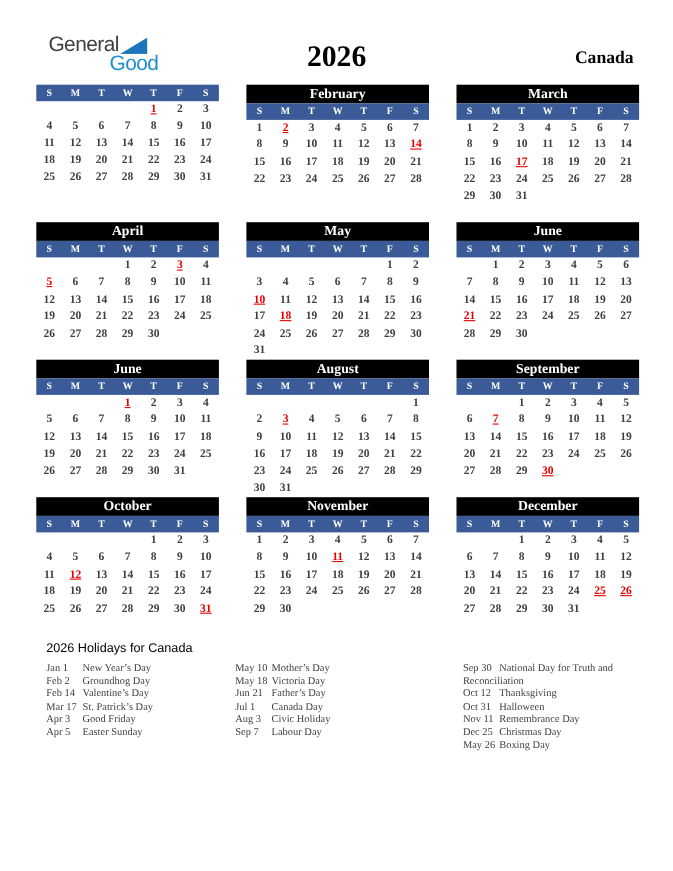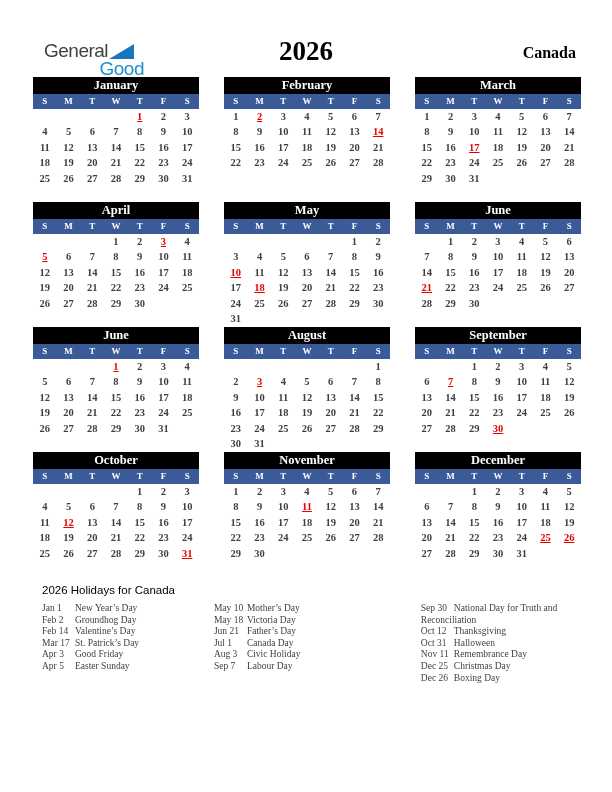--- a/index.html
+++ b/index.html
@@ -1,21 +1,21 @@
 <!DOCTYPE html>
 <html><head>
 <meta charset="utf-8">
 <style>
   html,body{margin:0;padding:0;}
   body{
     width:612px;height:792px;position:relative;background:#ffffff;
     font-family:"Liberation Serif",serif;overflow:hidden;
   }
   
-  .logo{position:absolute;left:44px;top:32px;width:100px;margin-top:10px;}
+  .logo{position:absolute;left:44px;top:32px;width:100px;}
   .logo-row1{display:flex;align-items:flex-end;}
   .logo-general{font-family:"Liberation Sans",sans-serif;font-size:19px;color:var(--logo-dark);line-height:18px;letter-spacing:-0.5px;}
   .logo-triangle{width:25px;height:15px;background:var(--logo-triangle);clip-path:polygon(100% 0,100% 100%,0 100%);margin-left:1px;margin-bottom:1px;}
   .logo-row2{font-family:"Liberation Sans",sans-serif;font-size:19px;color:var(--logo-blue);line-height:17px;text-align:right;letter-spacing:-0.5px;}
   .year{position:absolute;left:0;top:37px;width:612px;text-align:center;font-size:27px;font-weight:bold;color:#000;line-height:28px;}
   .country{position:absolute;top:44px;right:36px;font-size:16px;font-weight:bold;color:#000;line-height:18px;}
   
   .months{position:absolute;left:33px;top:77px;display:grid;grid-template-columns:repeat(3,166px);column-gap:25px;grid-auto-rows:124px;row-gap:1px;}
   .m-header{height:17px;background:var(--header-bar);color:#fff;text-align:center;font-weight:bold;font-size:12.5px;line-height:17px;}
   .m-week{height:15px;background:var(--weekday-bar);display:grid;grid-template-columns:repeat(7,1fr);}
@@ -42,21 +42,20 @@
     <span class="logo-triangle"></span>
   </div>
   <div class="logo-row2">Good</div>
 </div>
 
 <div class="year">2026</div>
 <div class="country">Canada</div>
 
 <div class="months">
     <div class="month-block">
-      <div class="m-header">January</div>
       <div class="m-week">
         <span>S</span>
         <span>M</span>
         <span>T</span>
         <span>W</span>
         <span>T</span>
         <span>F</span>
         <span>S</span>
       </div>
       <div class="m-days">
@@ -631,16 +630,16 @@
         <div class="h-entry"><span class="h-date">Jul 1</span><span class="h-name">Canada Day</span></div>
         <div class="h-entry"><span class="h-date">Aug 3</span><span class="h-name">Civic Holiday</span></div>
         <div class="h-entry"><span class="h-date">Sep 7</span><span class="h-name">Labour Day</span></div>
       </div>
     <div class="h-col">
         <div class="h-entry"><span class="h-date">Sep 30</span><span class="h-name">National Day for Truth and Reconciliation</span></div>
         <div class="h-entry"><span class="h-date">Oct 12</span><span class="h-name">Thanksgiving</span></div>
         <div class="h-entry"><span class="h-date">Oct 31</span><span class="h-name">Halloween</span></div>
         <div class="h-entry"><span class="h-date">Nov 11</span><span class="h-name">Remembrance Day</span></div>
         <div class="h-entry"><span class="h-date">Dec 25</span><span class="h-name">Christmas Day</span></div>
-        <div class="h-entry"><span class="h-date">Dec 26</span><span class="h-name">Boxing Day</span></div>
+        <div class="h-entry"><span class="h-date">May 26</span><span class="h-name">Boxing Day</span></div>
       </div>
   </div>
 </div>
 
 </body></html>

